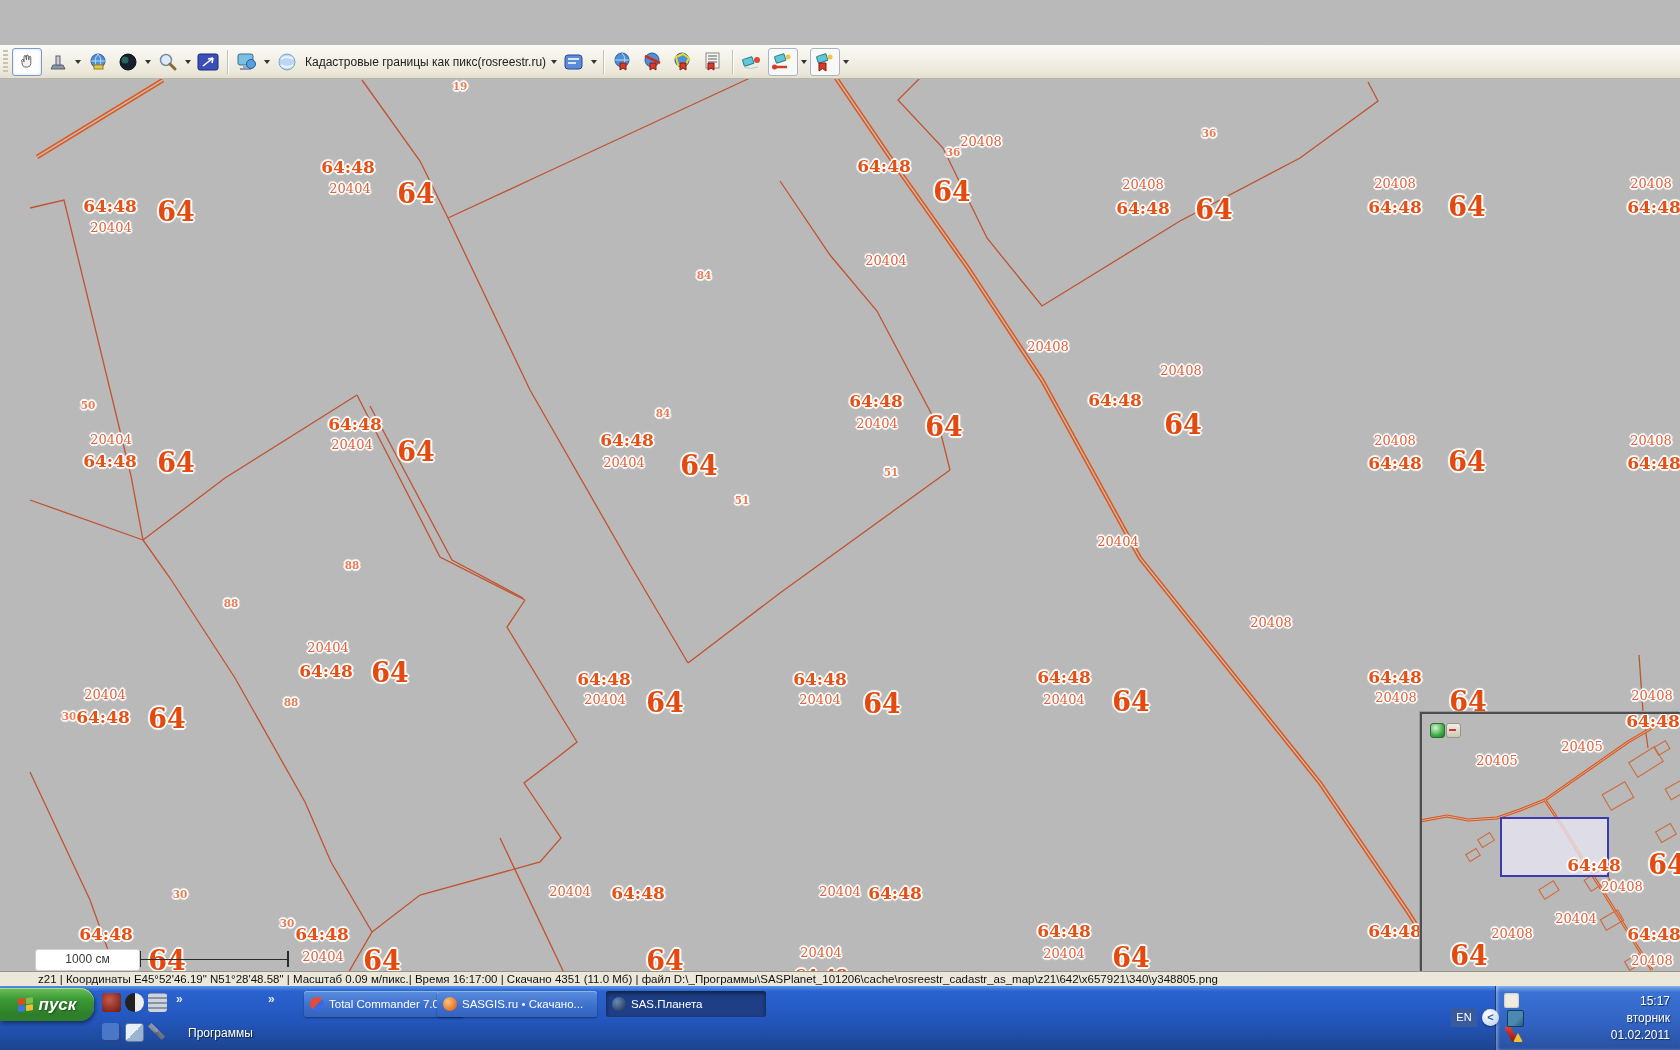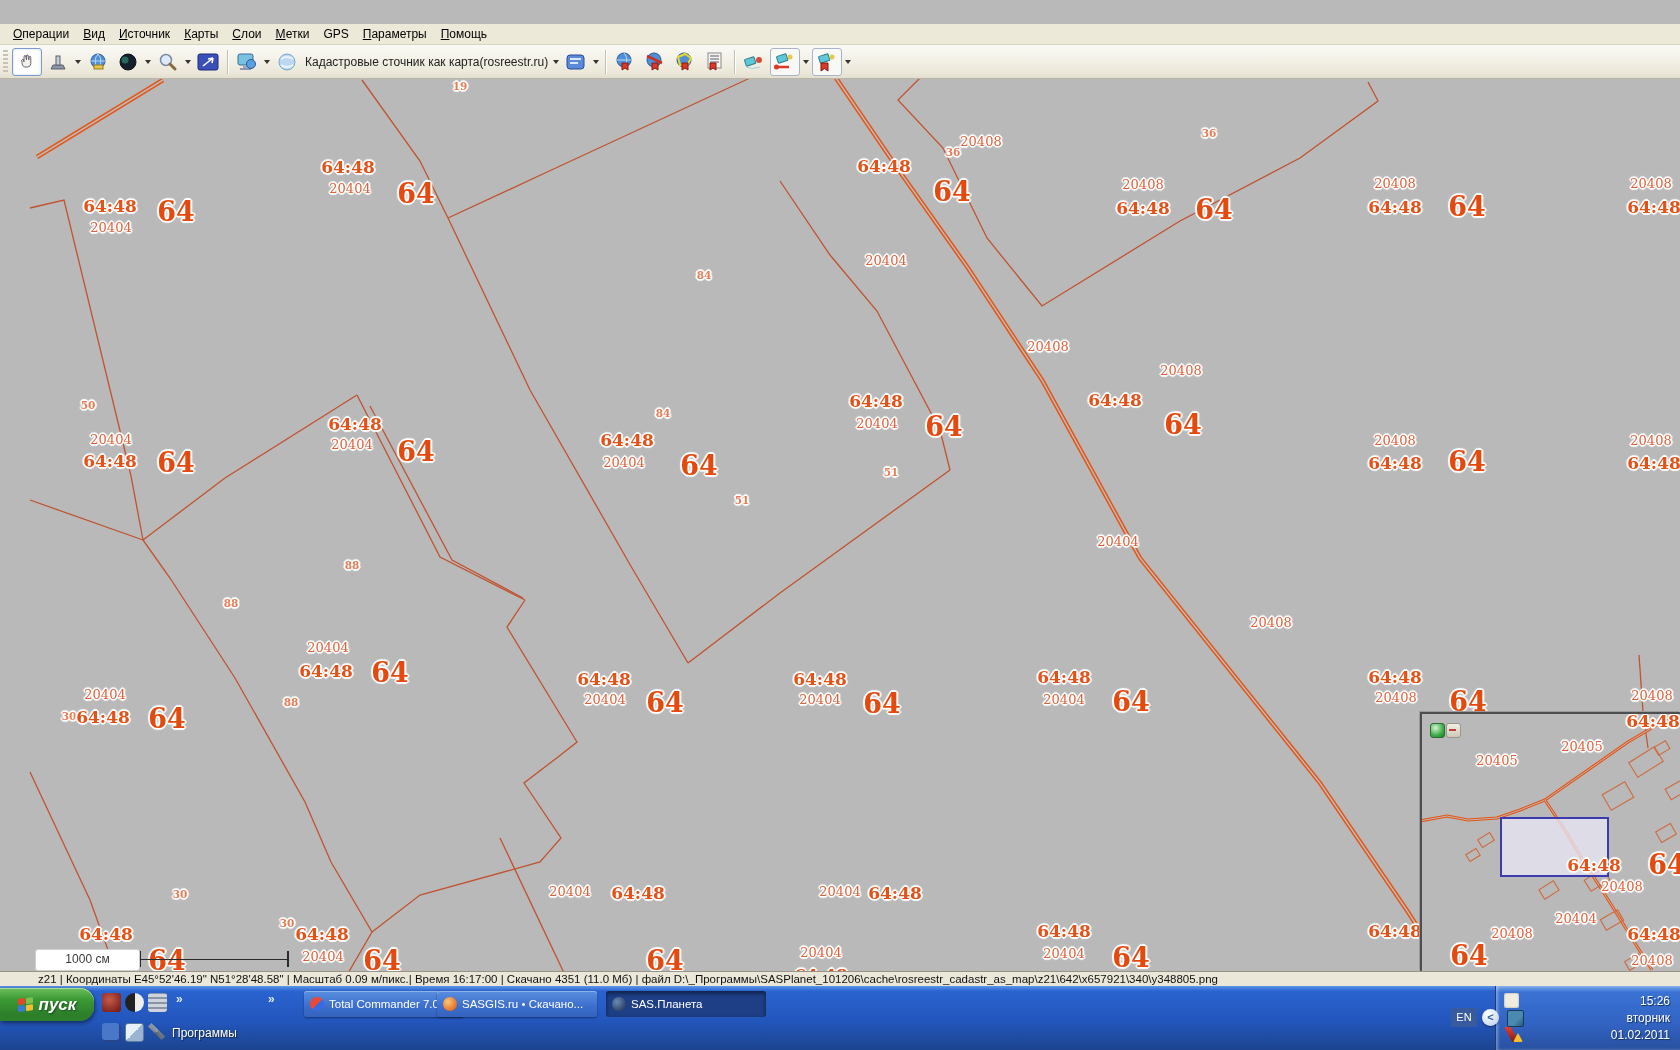--- a/index.html
+++ b/index.html
@@ -77,21 +77,21 @@
   
   .taskbar{position:absolute;left:0;top:986px;width:1680px;height:64px;z-index:30;
     background:linear-gradient(180deg,#5c96e8 0%,#2a63cf 8%,#2356bc 55%,#1c448f 100%);}
   .startbtn{position:absolute;left:0;top:2px;width:94px;height:33px;border-radius:0 14px 14px 0;
     background:linear-gradient(180deg,#6cbf5c 0%,#3b9a35 35%,#2d7f2a 80%);box-shadow:1px 2px 4px rgba(0,0,0,.5),inset 0 1px 0 #a8dc9c;
     color:#fff;font-weight:bold;font-style:italic;font-size:17px;display:flex;align-items:center;justify-content:center;gap:5px;text-shadow:1px 1px 2px #1c4a1c;}
   .flag{width:16px;height:14px;display:grid;grid-template-columns:7px 7px;grid-template-rows:6px 6px;gap:1px;transform:skewY(-6deg);}
   .flag i{border-radius:1px;}
   .qicon{position:absolute;width:19px;height:19px;border-radius:3px;}
   .chev{position:absolute;color:#dfe9fa;font-size:12px;font-weight:bold;}
-  .qlaunchtext{position:absolute;color:#fff;font-size:12px;text-shadow:1px 1px 1px #123;}
+  .qlaunchtext{position:absolute;color:#fff;font-size:12px;text-shadow:1px 1px 1px #123;margin-left:16px;}
   .taskbtn{position:absolute;top:5px;width:160px;height:26px;border-radius:3px;color:#fff;font-size:11.5px;
     background:linear-gradient(180deg,#5a8ede,#3c6ecc 60%,#3463bd);box-shadow:inset 0 1px 0 #8cb2ec,0 1px 2px rgba(0,0,0,.4);
     display:flex;align-items:center;padding:0 6px;box-sizing:border-box;gap:5px;white-space:nowrap;overflow:hidden;}
   .taskbtn.active{background:#1e3f86;box-shadow:inset 0 2px 4px rgba(0,0,0,.55);}
   .ticon{width:14px;height:14px;border-radius:3px;flex:0 0 auto;}
   .tray{position:absolute;right:0;top:0;width:184px;height:64px;
     background:linear-gradient(180deg,#77a8ec 0%,#3a72d4 10%,#3263c2 60%,#27509f 100%);
     border-left:1px solid #1d3a78;box-shadow:inset 2px 0 3px rgba(255,255,255,.35);color:#fff;}
   .enbox{position:absolute;left:-45px;top:22px;width:26px;height:19px;background:#3a5a9e;color:#fff;
     font-size:11px;text-align:center;line-height:19px;border-radius:2px;}
@@ -263,31 +263,20 @@
           <div class="mlabel ml-m" style="left: 232px; top: 220px;">64:48</div>
           <div class="mlabel ml-s" style="left: 230px; top: 246px;">20408</div>
           <div class="mlabel ml-b" style="left: 47px; top: 241px;">64</div>
         </div>
       <div class="mmbtn globe"></div>
       <div class="mmbtn collapse"></div>
     </div>
   </div>
 
 
-  <div class="menubar" id="menubar">
-      <span class="mitem"><u>О</u>перации</span>
-      <span class="mitem"><u>В</u>ид</span>
-      <span class="mitem"><u>И</u>сточник</span>
-      <span class="mitem"><u>К</u>арты</span>
-      <span class="mitem"><u>С</u>лои</span>
-      <span class="mitem"><u>М</u>етки</span>
-      <span class="mitem">GPS</span>
-      <span class="mitem"><u>П</u>араметры</span>
-      <span class="mitem"><u>П</u>омощь</span>
-    </div>
 
   <div class="toolbar">
     <span class="grip"></span>
     <span class="tbtn pressed">
       <svg class="ic" width="18" height="18">
           <path d="M4 10 q-1-4 1-4 l1 3 V4 q0-2 1.5-1.5 L8.5 7 8.5 3 q0-1.5 1.5-1 l.8 5 .5-3.5 q1.5-1 1.5 1 l0 6 q0 3-3 3.5 l-3 0 q-1.5-.2-2.3-2z" fill="#f4f0ea" stroke="#6a6a72" stroke-width="1"></path>
         </svg>
     </span>
     <span class="tbtn">
       <svg class="ic" width="18" height="18">
@@ -332,21 +321,21 @@
           <circle cx="15" cy="12" r="4.5" fill="#58a0e0" stroke="#2a5a98"></circle>
         </svg>
     </span>
     <span class="caret"></span>
     <span class="tbtn">
       <svg class="ic" width="20" height="20">
           <circle cx="10" cy="10" r="8" fill="#bcd8f0" stroke="#7aa8d0"></circle>
           <path d="M4 7 q6-4 12 0 M4 13 q6 4 12 0" stroke="#e8f4fc" fill="none" stroke-width="2"></path>
         </svg>
     </span>
-    <span class="srclabel">Кадастровые сточник как карта(rosreestr.ru)</span>
+    <span class="srclabel">Кадастровые границы как пикс(rosreestr.ru)</span>
     <span class="caret"></span>
     <span class="tbtn">
       <svg class="ic" width="22" height="20">
           <rect x="2" y="3" width="17" height="14" rx="3" fill="#5a8ad8" stroke="#2a4a98"></rect>
           <rect x="5" y="6" width="11" height="2" fill="#d8e8fa"></rect>
           <rect x="5" y="10" width="8" height="2" fill="#d8e8fa"></rect>
         </svg>
     </span>
     <span class="caret"></span>
     <span class="tsep"></span>
@@ -442,20 +431,20 @@
         </div>
       </div>
     <div class="tray">
       <span class="enbox">EN</span>
       <span class="trchev">&lt;</span>
       <span class="trayicon" style="left:8px;top:7px;background:#f0ede0;box-shadow:inset 0 0 2px #888"></span>
       <span class="trayicon" style="left:11px;top:24px;background:linear-gradient(135deg,#4a8ab0 60%,#2a5a80);border:1px solid #1a3a55"></span>
       <span class="trayicon" style="left:8px;top:41px;background:linear-gradient(180deg,#e04030,#8a1a10);clip-path:polygon(0 0,45% 0,100% 100%,55% 100%)"></span>
       <span class="trayicon" style="left:17px;top:47px;width:10px;height:9px;background:#f0c030;clip-path:polygon(50% 0,100% 100%,0 100%)"></span>
       <div class="clock">
-        <div>15:26</div>
+        <div>15:17</div>
         <div>вторник</div>
         <div>01.02.2011</div>
       </div>
     </div>
   </div>
 
 </div>
 
 </body></html>

